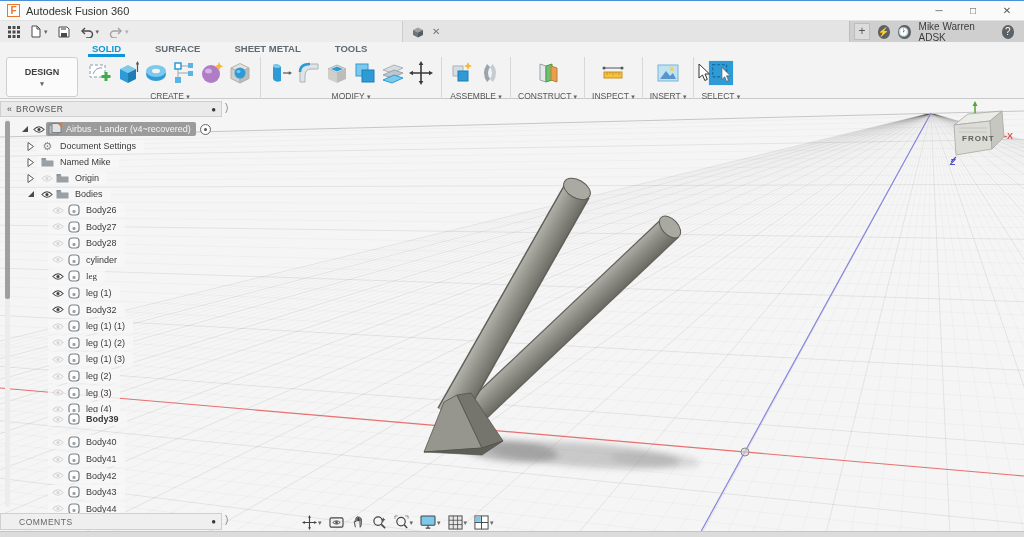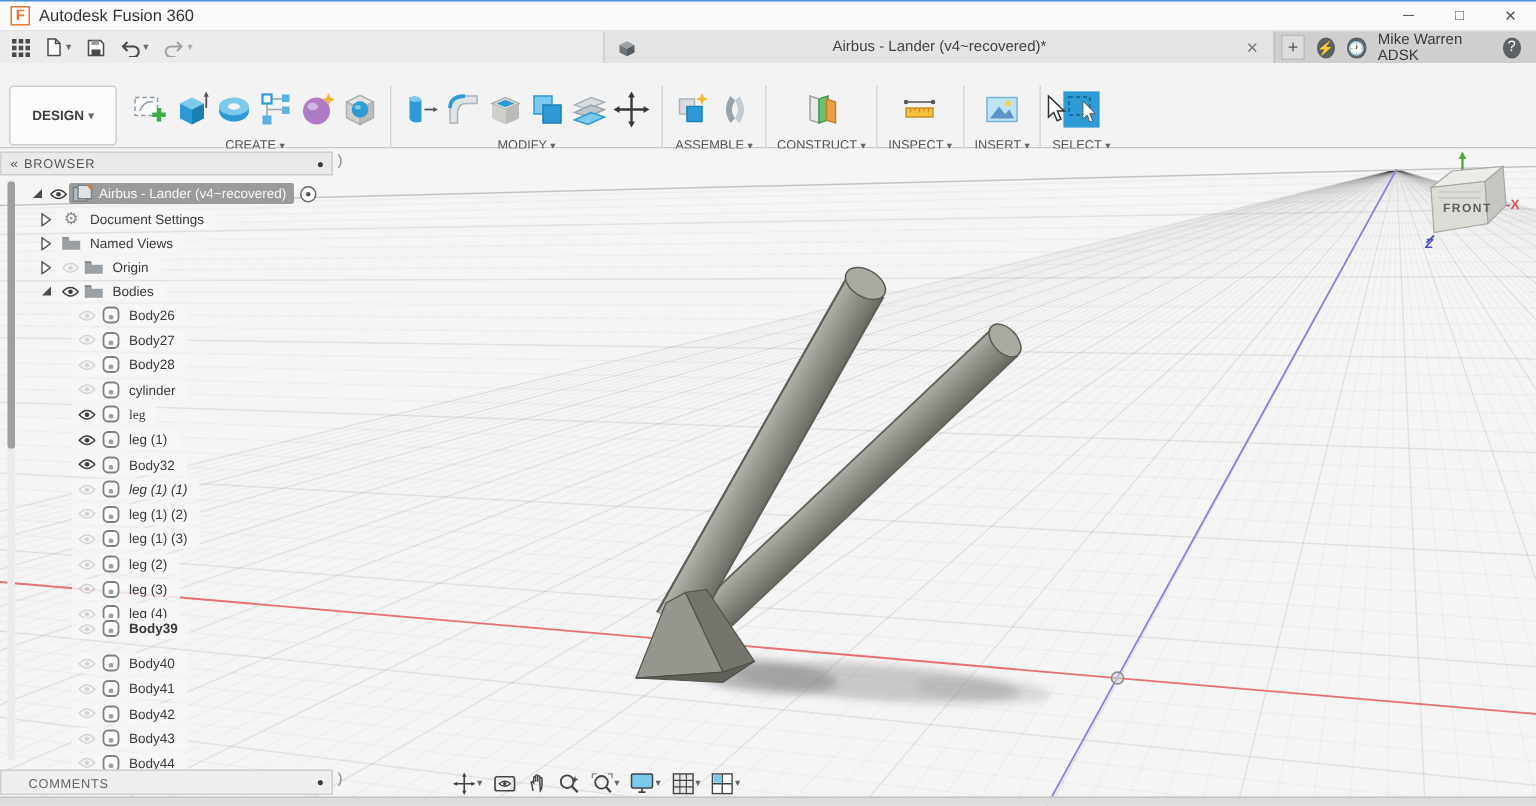--- a/index.html
+++ b/index.html
@@ -41,21 +41,21 @@
   .user-name { font-size:10px; color:#3c3c3c; margin-left:auto; }
   .help-ic { width:14px; height:14px; border-radius:50%; background:#5c6166;
     color:#fff; font-size:10px; line-height:14px; text-align:center; }
 
   
   .ribbon { position:absolute; left:0; top:42px; width:100%; height:57px;
     background:#f3f3f3; border-bottom:1px solid #c9c9c9; }
   .design-btn { position:absolute; left:6px; top:15px; width:72px; height:40px;
     background:#fbfbfb; border:1px solid #cfcfcf; border-radius:3px;
     display:flex; align-items:center; justify-content:center; gap:3px;
-    font-size:9px; font-weight:bold; color:#3d3d3d; }
+    font-size:9px; font-weight:bold; color:#3d3d3d;flex-direction:column; }
   .ws-tabs { position:absolute; left:88px; top:0; height:15px; display:flex; gap:26px; }
   .ws-tab { font-size:9.5px; font-weight:bold; color:#5f6a72; padding:1px 4px 0 4px; }
   .ws-tab.active { color:#0a96d7; border-bottom:3px solid #0a96d7; }
   .ribbon-groups { position:absolute; left:84px; top:15px; display:flex;
     align-items:flex-start; }
   .rgroup { display:flex; flex-direction:column; align-items:center; padding:0 3px; }
   .ricons { display:flex; align-items:center; height:32px; gap:2px; }
   .rlabel { font-size:8.5px; color:#555; margin-top:2px; white-space:nowrap; }
   .rsep { width:1px; height:44px; background:#d8d8d8; margin:0 4px; }
   .ribbon-icon { width:26px; height:28px; display:flex; align-items:center;
@@ -175,39 +175,44 @@
         <span class="caret">▾</span>
       </span>
     </div>
 
     <div class="doc-tab">
       <svg width="13" height="12" viewBox="0 0 13 12">
         <polygon points="2,4 7,1.5 12,4 7,6.5" fill="#9aa0a4"></polygon>
         <polygon points="2,4 7,6.5 7,11.5 2,9" fill="#6e757a"></polygon>
         <polygon points="7,6.5 12,4 12,9 7,11.5" fill="#565c60"></polygon>
       </svg>
-      <span class="doc-tab-label">Airbus - Lander (v4~recovered)*</span>
       <span class="tab-close">✕</span>
     </div>
 
     <div class="tab-right">
       <span class="new-tab">+</span>
       <span class="circle-ic">⚡</span>
       <span class="circle-ic">🕐</span>
       <span class="user-name">Mike Warren ADSK</span>
       <span class="help-ic">?</span>
     </div>
   </div>
 
   <div class="ribbon">
     <div class="design-btn">
       <span>DESIGN</span>
       <span class="caret">▾</span>
     </div>
 
+    <div class="ws-tabs">
+      <span class="ws-tab active">SOLID</span>
+      <span class="ws-tab">SURFACE</span>
+      <span class="ws-tab">SHEET METAL</span>
+      <span class="ws-tab">TOOLS</span>
+    </div>
 
     <div class="ribbon-groups">
 
       <div class="rgroup">
         <div class="ricons">
           <span class="ribbon-icon">
             <svg width="26" height="26" viewBox="0 0 26 26">
               <rect x="3" y="5" width="15" height="12" fill="#fff" stroke="#8a9aa8" stroke-dasharray="3 2"></rect>
               <path d="M6 14 Q9 7 15 8" fill="none" stroke="#8a9aa8"></path>
               <path d="M19 12 v9 M14.5 16.5 h9" stroke="#3fae49" stroke-width="3"></path>
@@ -701,21 +706,21 @@
                 <polygon points="1,0.5 6.5,4.5 1,8.5" fill="#fff" stroke="#5a5a5a"></polygon>
               </svg>
             </span>
        <span class="rowband">
               <span class="slot ticon">
                 <svg width="13" height="10" viewBox="0 0 13 10">
      <path d="M0.5 2 h4 l1 1.5 h7 v6 h-12 z" fill="#9aa0a4"></path>
      <path d="M0.5 1 h4 l1 1.5 h-5 z" fill="#8a9096"></path>
                 </svg>
               </span>
-       <span class="blabel">Named Views</span>
+       <span class="blabel">Named Mike</span>
             </span>
           </div>
           <div class="brow" style="top: 69px; left: 24px;">
             <span class="slot arrow">
               <svg width="7" height="9" viewBox="0 0 7 9">
                 <polygon points="1,0.5 6.5,4.5 1,8.5" fill="#fff" stroke="#5a5a5a"></polygon>
               </svg>
             </span>
        <span class="rowband">
               <span class="slot eye">
@@ -867,21 +872,21 @@
               </span>
        <span class="slot ticon">
                 <svg width="12" height="12" viewBox="0 0 12 12">
      <rect x="1" y="1" width="10" height="10" rx="3" fill="#fdfdfd" stroke="#7a8288" stroke-width="1.2"></rect>
      <rect x="4.5" y="6" width="3" height="3" rx="1" fill="#9aa0a4"></rect>
                 </svg>
               </span>
        <span class="blabel">Body32</span>
             </span>
           </div>
-          <div class="brow" style="top: 217.2px; left: 48px; font-style: italic;">
+          <div class="brow" style="top: 217.2px; left: 48px;">
             <span class="rowband">
        <span class="slot eye">
                 <svg width="12" height="9" viewBox="0 0 14 10" style="opacity:0.18">
      <path d="M1 5 Q7 -1.5 13 5 Q7 11.5 1 5 Z" fill="none" stroke="#3f3f3f" stroke-width="1.2"></path>
      <circle cx="7" cy="5" r="1.8" fill="#3f3f3f"></circle>
                 </svg>
               </span>
        <span class="slot ticon">
                 <svg width="12" height="12" viewBox="0 0 12 12">
      <rect x="1" y="1" width="10" height="10" rx="3" fill="#fdfdfd" stroke="#7a8288" stroke-width="1.2"></rect>

